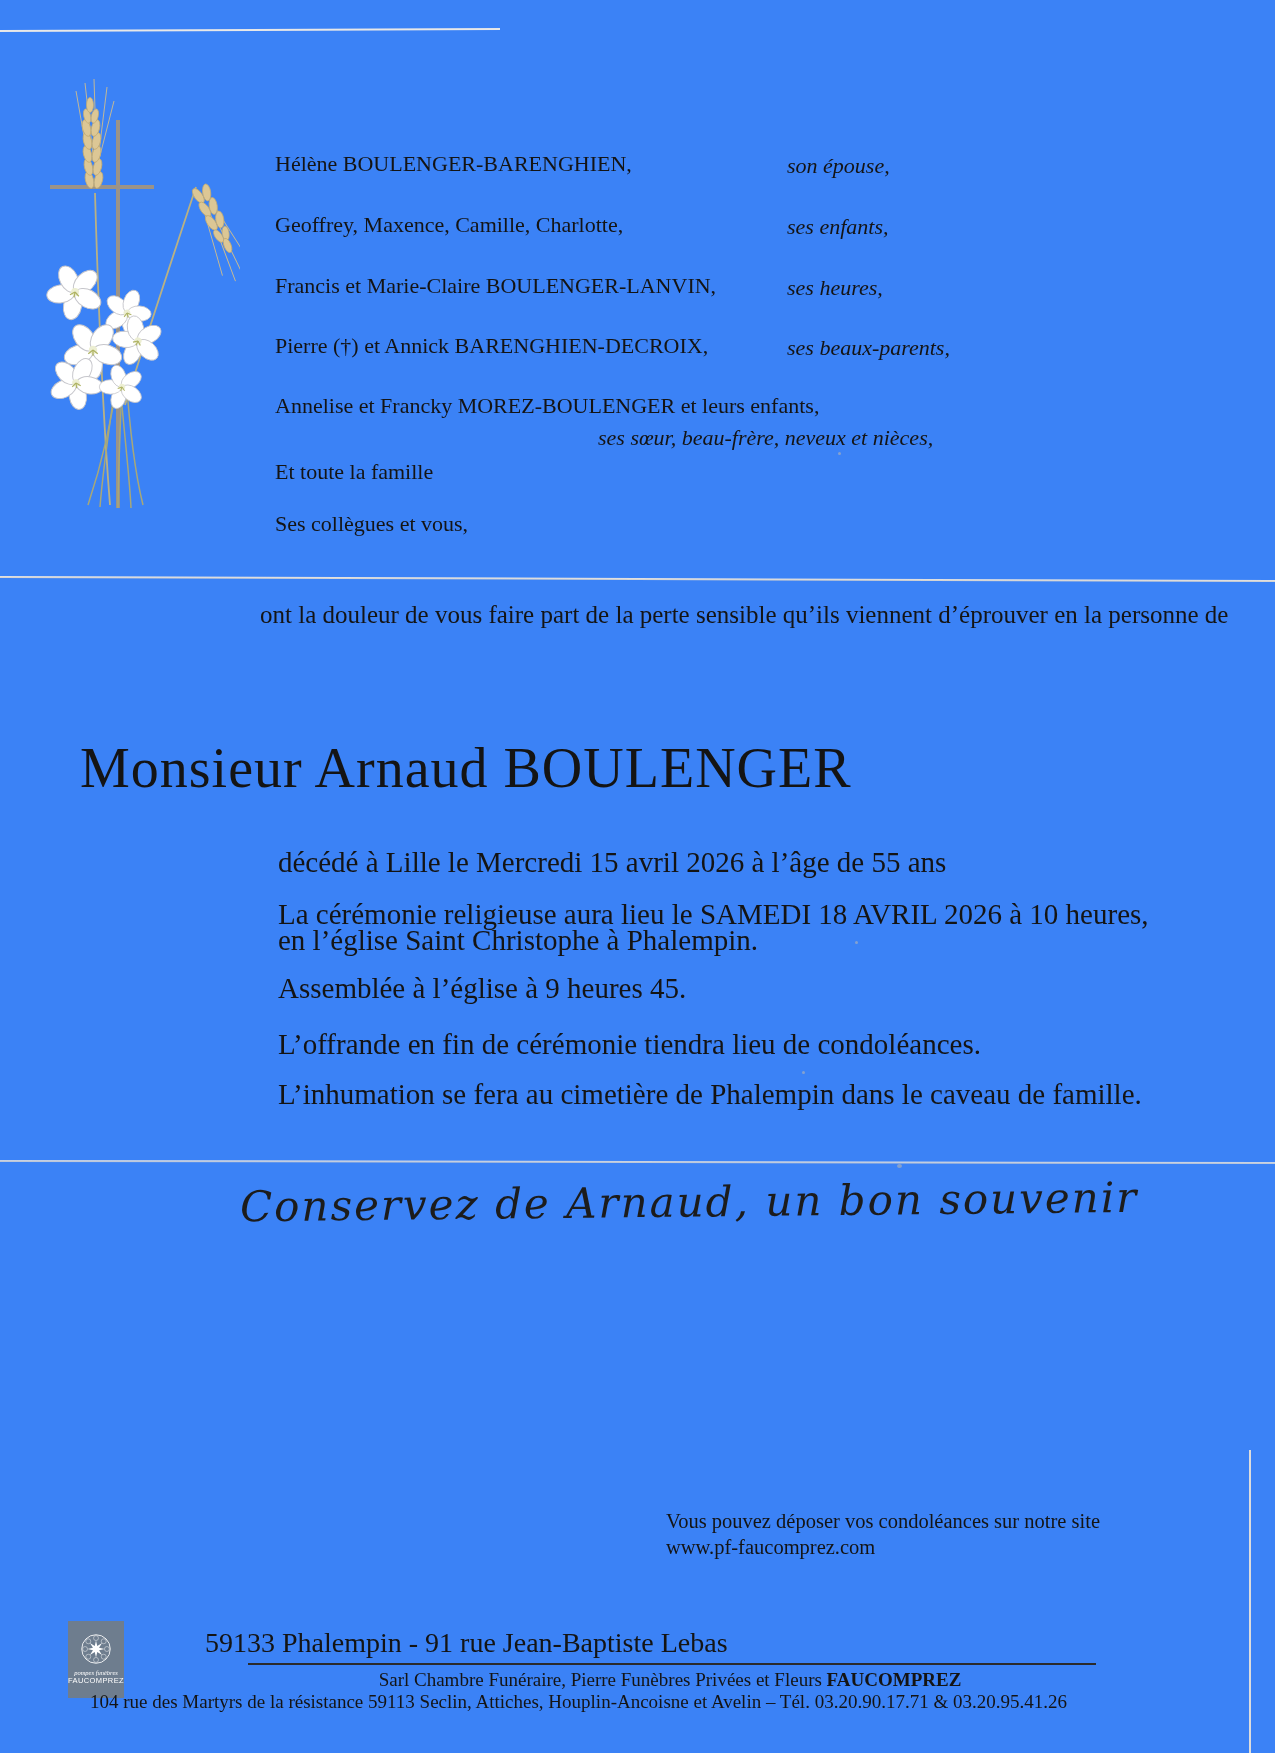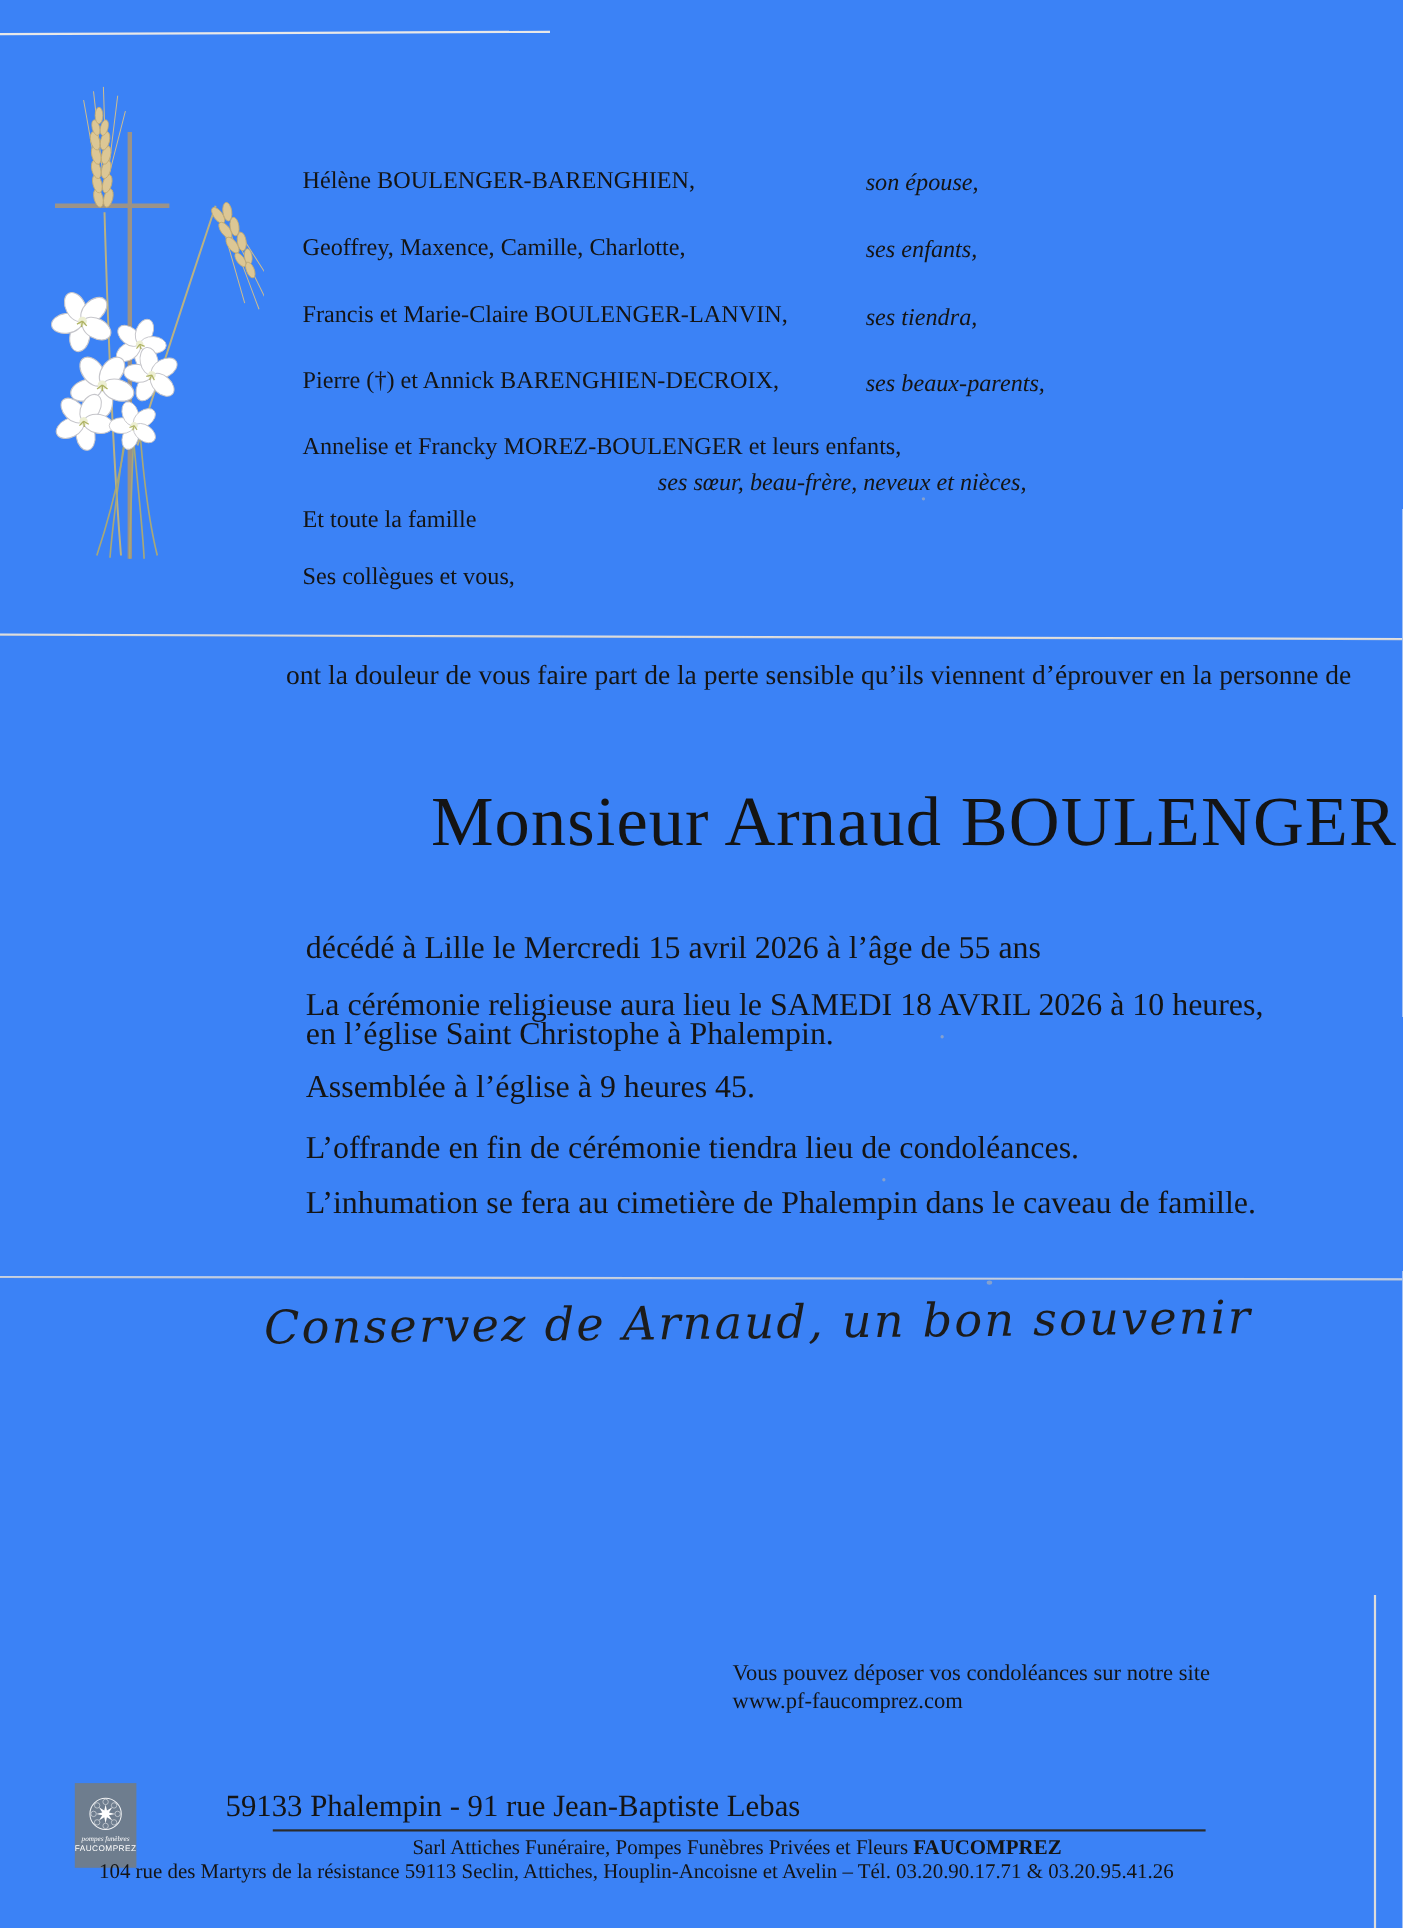--- a/index.html
+++ b/index.html
@@ -14,22 +14,22 @@
   }
   .abs{position:absolute;white-space:nowrap;}
   
   .fam-name{left:275px;font-size:22px;}
   .fam-rel{left:787px;font-size:22px;font-style:italic;}
   .fam-rel2{left:598px;font-size:22px;font-style:italic;}
   
   .announce{left:260px;top:601px;font-size:25px;}
   .detail{left:278px;font-size:29px;line-height:26px;}
   .title{
-    left:80px;top:710px;width:1190px;
-    text-align:right;font-size:64px;letter-spacing:1px;
+    left:80px;top:736px;width:1190px;
+    text-align:left;font-size:56px;letter-spacing:1px;
   }
   .quote{
     left:240px;top:1178px;width:820px;text-align:center;
     font-family:"DejaVu Serif",serif;font-style:italic;
     font-size:42px;letter-spacing:2px;transform:rotate(-0.6deg);
     color:#1c1c1c;
   }
   .visit{
     left:170px;top:1342px;width:950px;text-align:center;
     font-size:21.5px;line-height:27.5px;white-space:normal;
@@ -156,21 +156,21 @@
   </div>
 
   <div>
     <div class="abs fam-name" style="top:151px">Hélène BOULENGER-BARENGHIEN,</div>
     <div class="abs fam-rel" style="top:153px">son épouse,</div>
 
     <div class="abs fam-name" style="top:212px">Geoffrey, Maxence, Camille, Charlotte,</div>
     <div class="abs fam-rel" style="top:214px">ses enfants,</div>
 
     <div class="abs fam-name" style="top:273px">Francis et Marie-Claire BOULENGER-LANVIN,</div>
-    <div class="abs fam-rel" style="top:275px">ses tiendra,</div>
+    <div class="abs fam-rel" style="top:275px">ses heures,</div>
 
     <div class="abs fam-name" style="top:333px">Pierre (†) et Annick BARENGHIEN-DECROIX,</div>
     <div class="abs fam-rel" style="top:335px">ses beaux-parents,</div>
 
     <div class="abs fam-name" style="top:393px">Annelise et Francky MOREZ-BOULENGER et leurs enfants,</div>
     <div class="abs fam-rel2" style="top:425px">ses sœur, beau-frère, neveux et nièces,</div>
 
     <div class="abs fam-name" style="top:459px">Et toute la famille</div>
     <div class="abs fam-name" style="top:511px">Ses collègues et vous,</div>
   </div>
@@ -210,16 +210,16 @@
           <circle cx="11.9" cy="11.9" r="2.6"></circle>
       </g>
       <path fill="#ffffff" d="M20,11 L21.3,16.8 L26.4,13.6 L23.2,18.7 L29,20 L23.2,21.3 L26.4,26.4 L21.3,23.2 L20,29 L18.7,23.2 L13.6,26.4 L16.8,21.3 L11,20 L16.8,18.7 L13.6,13.6 L18.7,16.8 Z"></path>
     </svg>
     <div class="tagline">pompes funèbres</div>
     <div class="brand">FAUCOMPREZ</div>
   </div>
 
   <div class="abs f-phalempin">59133 Phalempin - 91 rue Jean-Baptiste Lebas</div>
   <div class="f-rule abs" style="white-space:normal"></div>
-  <div class="abs f-company"><span>Sarl Attiches Funéraire, Pompes Funèbres Privées et Fleurs </span><b>FAUCOMPREZ</b></div>
+  <div class="abs f-company"><span>Sarl Chambre Funéraire, Pierre Funèbres Privées et Fleurs </span><b>FAUCOMPREZ</b></div>
   <div class="abs f-address">104 rue des Martyrs de la résistance 59113 Seclin, Attiches, Houplin-Ancoisne et Avelin – Tél. 03.20.90.17.71 &amp; 03.20.95.41.26</div>
 
 </div>
 
 </body></html>

